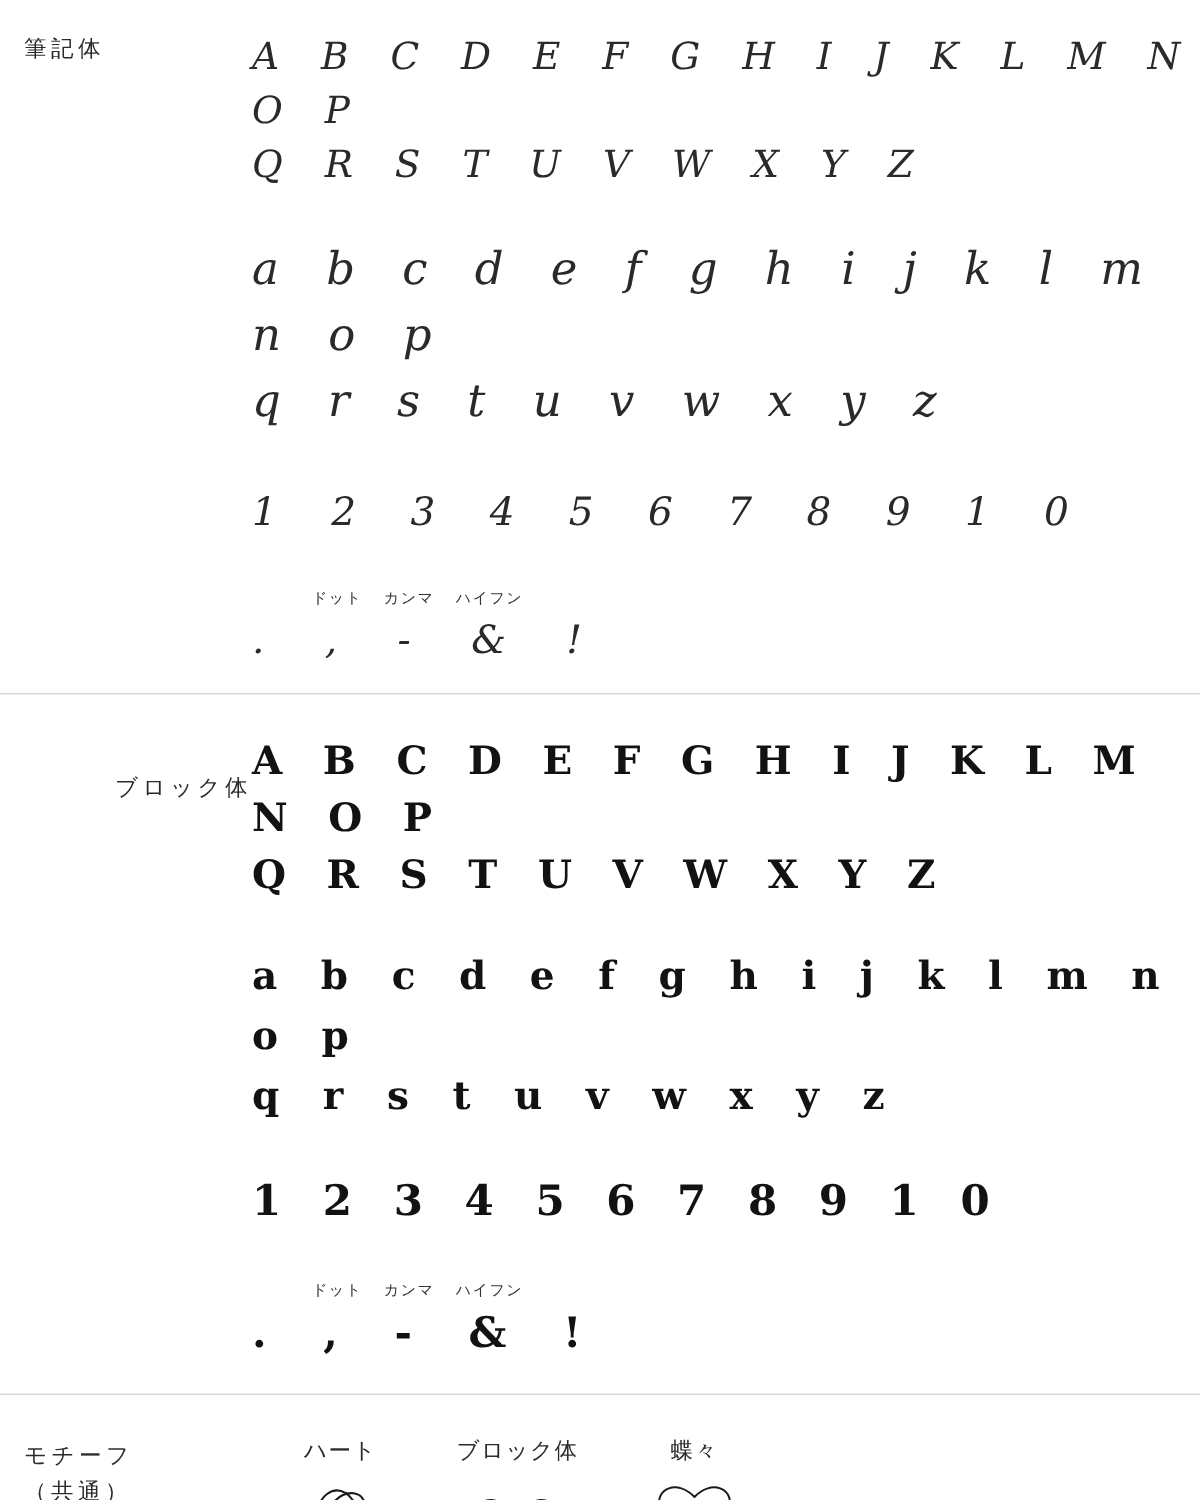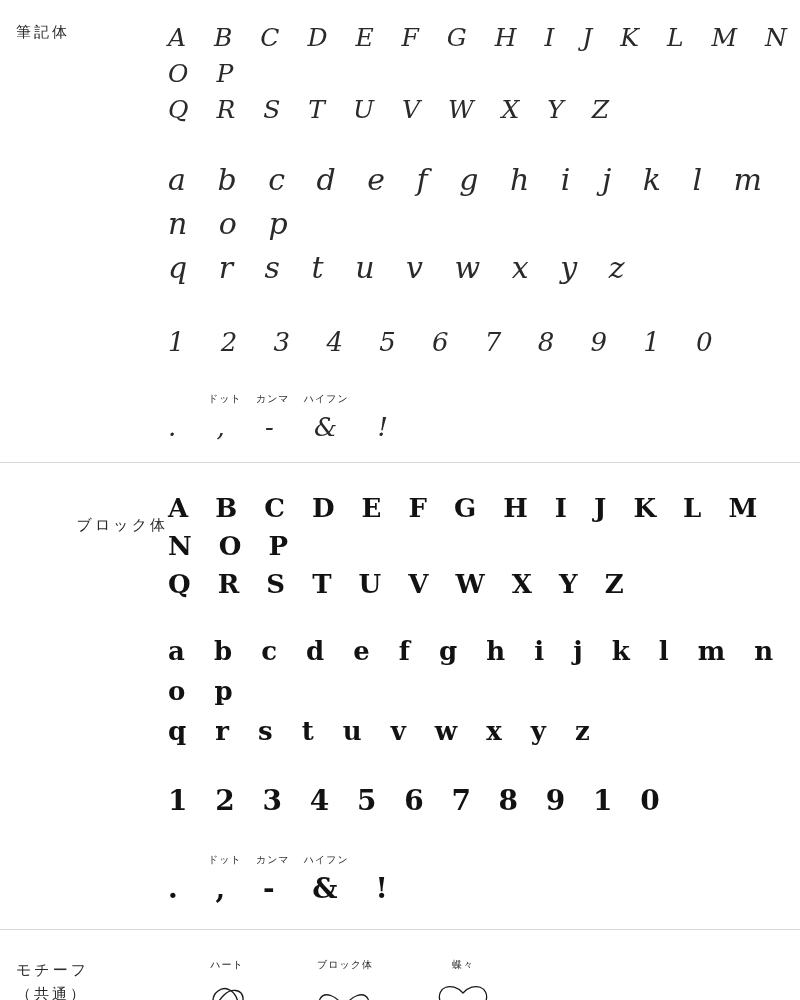--- a/index.html
+++ b/index.html
@@ -128,21 +128,21 @@
   .motif-row {
     display: flex;
     align-items: flex-start;
   }
   .motif-item {
     width: 118px;
     text-align: center;
   }
   .motif-caption {
     font-family: "DejaVu Sans", sans-serif;
-    font-size: 10px;
+    font-size: 15px;
     color: #2b2b2b;
     letter-spacing: 1px;
     margin-bottom: 6px;
   }
   .motif-art {
     height: 70px;
     display: flex;
     align-items: center;
     justify-content: center;
   }

